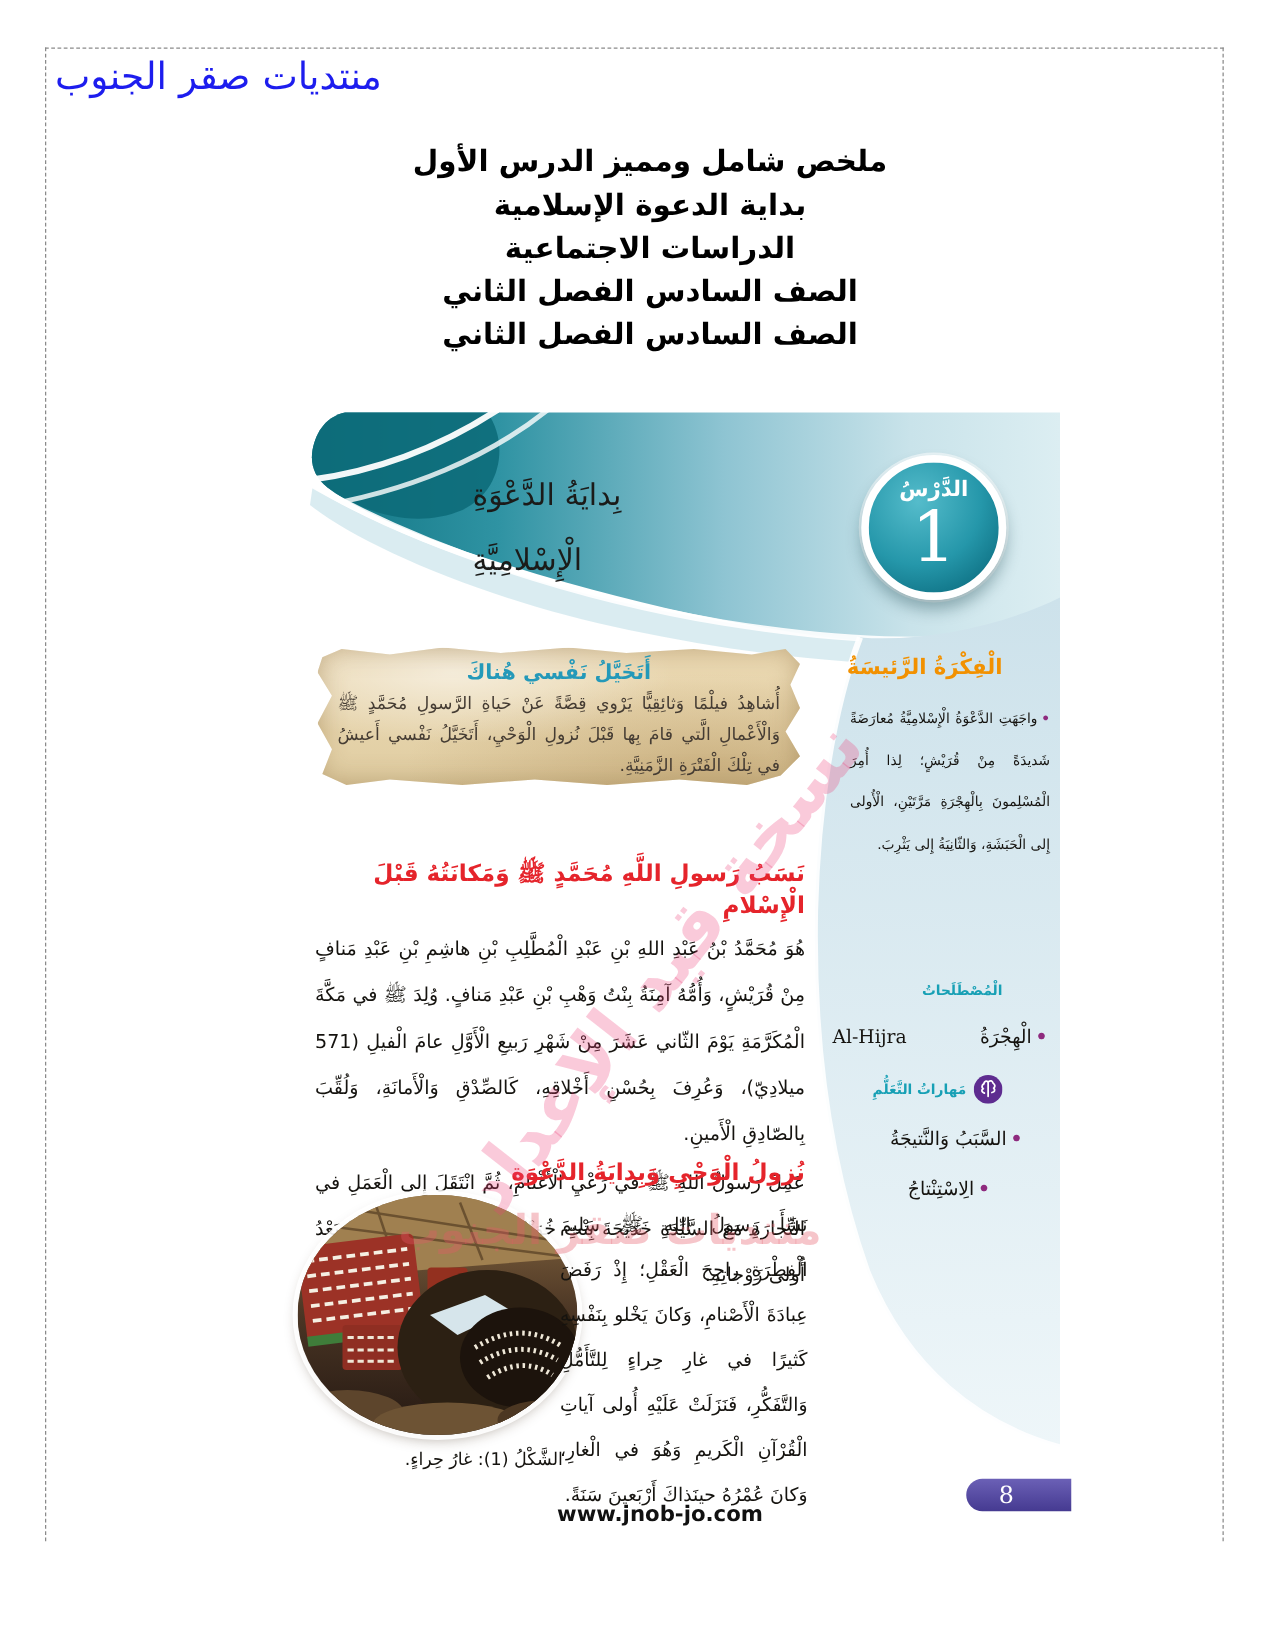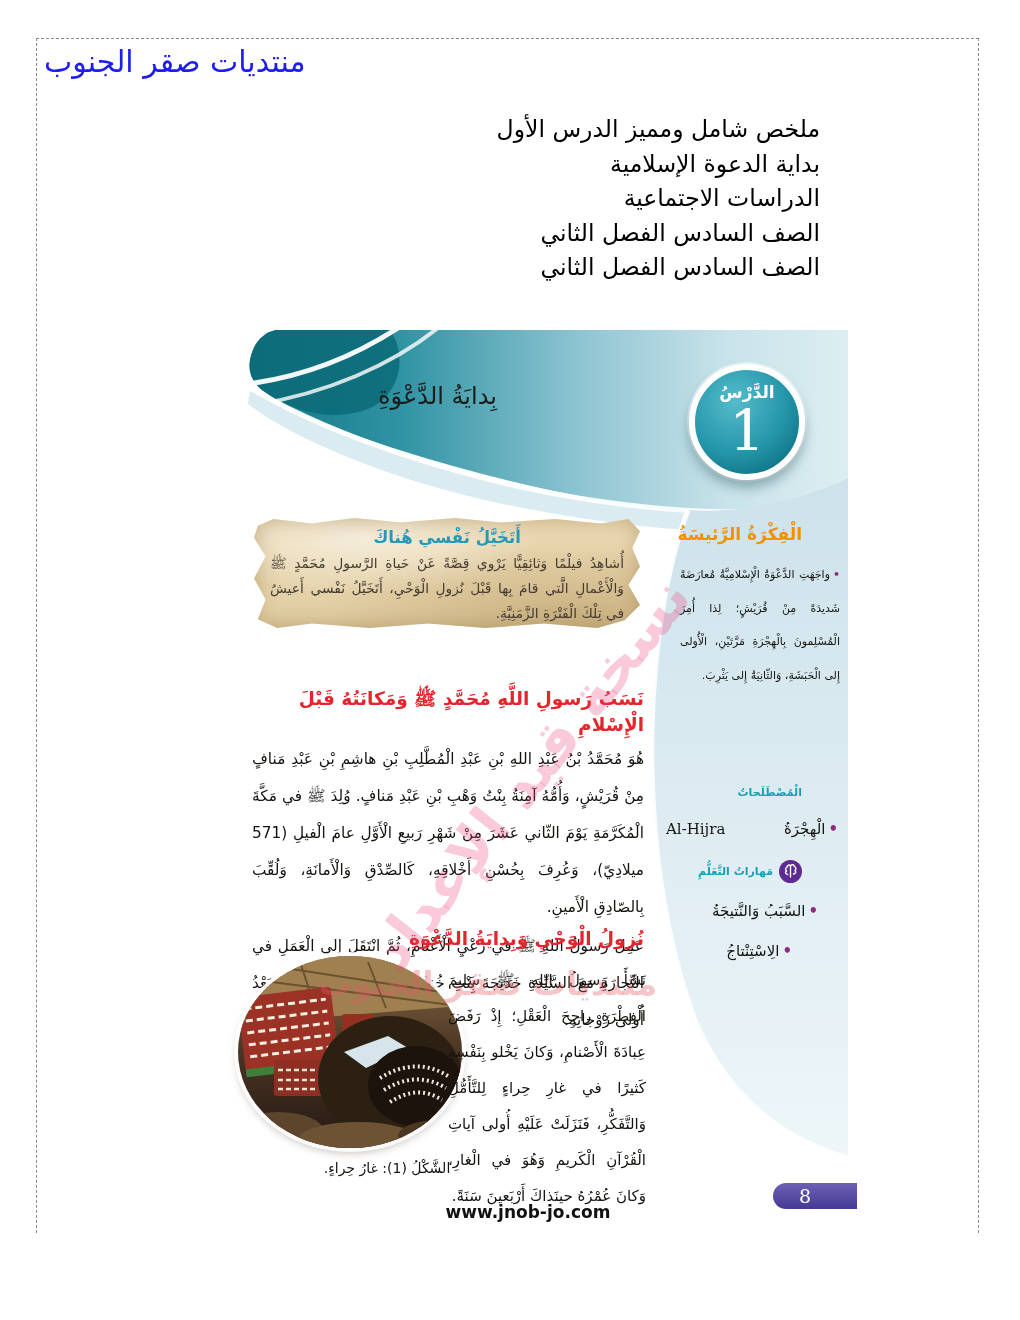--- a/index.html
+++ b/index.html
@@ -1,22 +1,22 @@
 <!DOCTYPE html>
 <html lang="ar"><head>
 <meta charset="utf-8">
 <style>
   html,body{margin:0;padding:0;background:#ffffff;}
   .page{position:relative;width:1020px;height:1234px;background:#ffffff;overflow:hidden;
         font-family:"DejaVu Sans",sans-serif;}
   .frame{position:absolute;left:36px;top:38px;width:941px;height:1233px;
          border:1px dashed #8a8a8a;}
   .note-blue{position:absolute;left:44px;top:44px;font-size:30px;color:#1d1dee;direction:rtl;}
-  .summary{position:absolute;left:220px;top:112px;width:600px;direction:rtl;
-           font-weight:normal;font-size:23.5px;line-height:34.5px;color:#000;}
+  .summary{position:absolute;left:220px;top:112px;width:600px;text-align:center;direction:rtl;
+           font-weight:bold;font-size:23.5px;line-height:34.5px;color:#000;}
   
   .scan{position:absolute;left:248px;top:328px;width:600px;height:892px;}
   .decor{position:absolute;left:0;top:0;width:600px;height:892px;}
   .lesson-title{position:absolute;left:130px;top:42px;width:310px;text-align:left;direction:rtl;
                 font-weight:normal;font-size:24px;line-height:52px;color:#1b1b19;}
   .badge{position:absolute;left:441px;top:36px;width:104px;height:104px;border-radius:50%;
          border:6px solid #fff;
          background:radial-gradient(circle at 38% 30%, #55bccb, #2597aa 52%, #0c6d80 88%);
          box-shadow:0 8px 12px rgba(15,60,70,.35), 0 0 0 2px rgba(255,255,255,.55);}
   .badge .b-label{position:absolute;left:0;top:12px;width:100%;text-align:center;
@@ -124,20 +124,21 @@
 
       <path d="M2,62 C60,98 150,132 260,156 C380,182 500,192 600,176 L600,196 C500,212 380,202 255,176 C140,152 40,108 0,76 Z" fill="#bcdce6" opacity="0.55"></path>
       <path d="M2,60 C90,110 210,150 330,170 C430,186 520,190 600,172" stroke="#ffffff" stroke-width="5" fill="none" opacity="0.9"></path>
 
       <path d="M600,150 C556,172 492,186 440,182 C418,240 406,320 404,400 C402,500 414,600 446,690 C478,768 535,812 600,830 Z" fill="url(#gPanel)"></path>
       <path d="M440,182 C418,240 406,320 404,400 C402,500 414,600 446,690 C478,768 535,812 600,830" stroke="#ffffff" stroke-width="5" fill="none" opacity="0.9"></path>
     </svg>
 
     <div class="lesson-title">
       <div>بِدايَةُ الدَّعْوَةِ</div>
+      <div>الْإِسْلامِيَّةِ</div>
     </div>
 
     <div class="badge">
       <div class="b-label">الدَّرْسُ</div>
       <div class="b-num">1</div>
     </div>
 
     <div class="sb-title sb-orange">الْفِكْرَةُ الرَّئيسَةُ</div>
     <div class="sb-idea">
       <span class="p-bullet">•</span><span>واجَهَتِ الدَّعْوَةُ الْإِسْلامِيَّةُ مُعارَضَةً شَديدَةً مِنْ قُرَيْشٍ؛ لِذا أُمِرَ الْمُسْلِمونَ بِالْهِجْرَةِ مَرَّتَيْنِ، الْأُولى إِلى الْحَبَشَةِ، وَالثّانِيَةُ إِلى يَثْرِبَ.</span>

